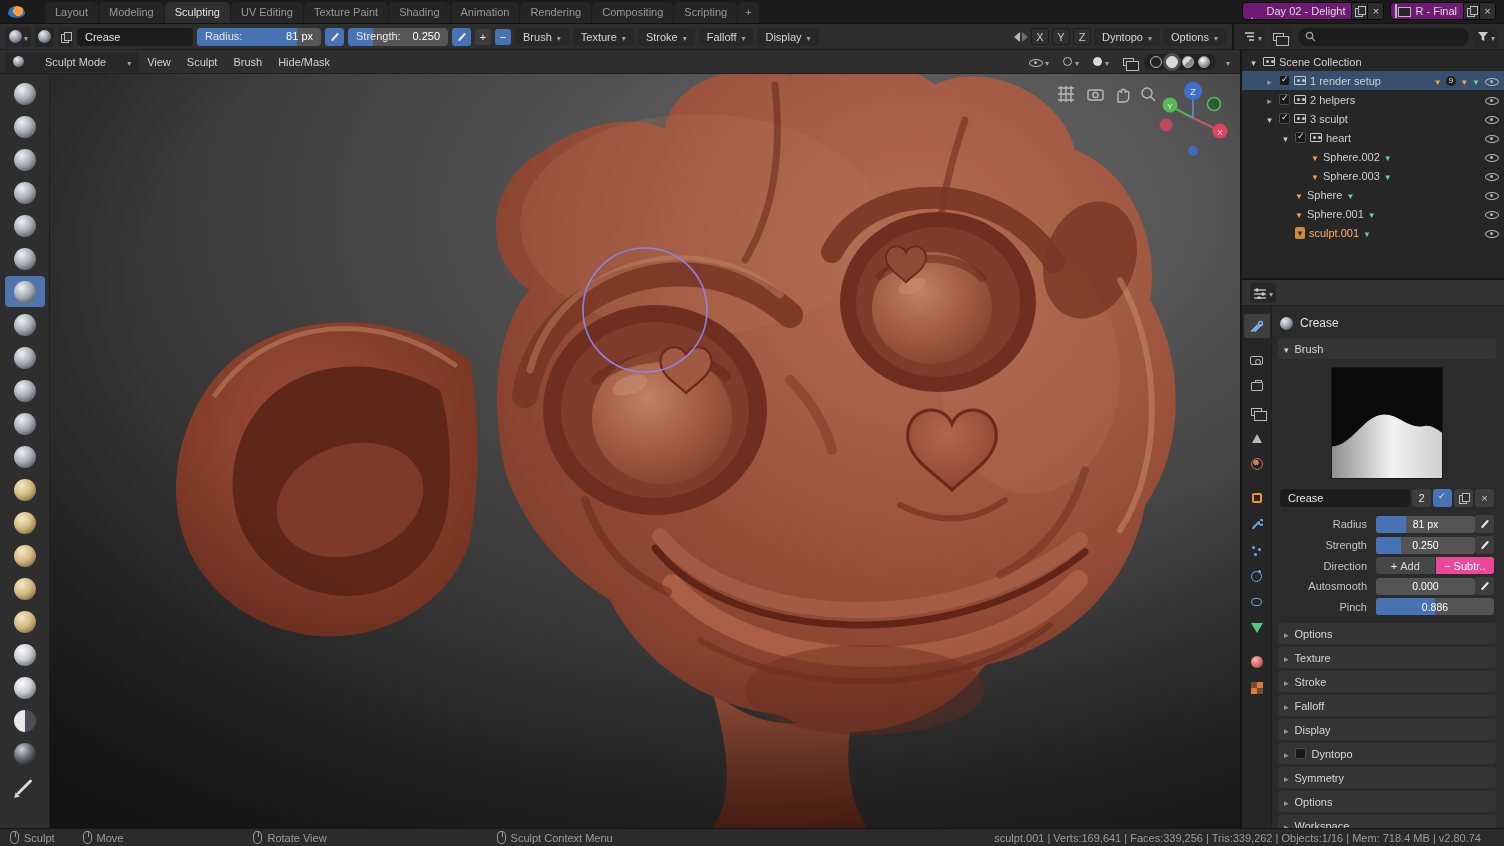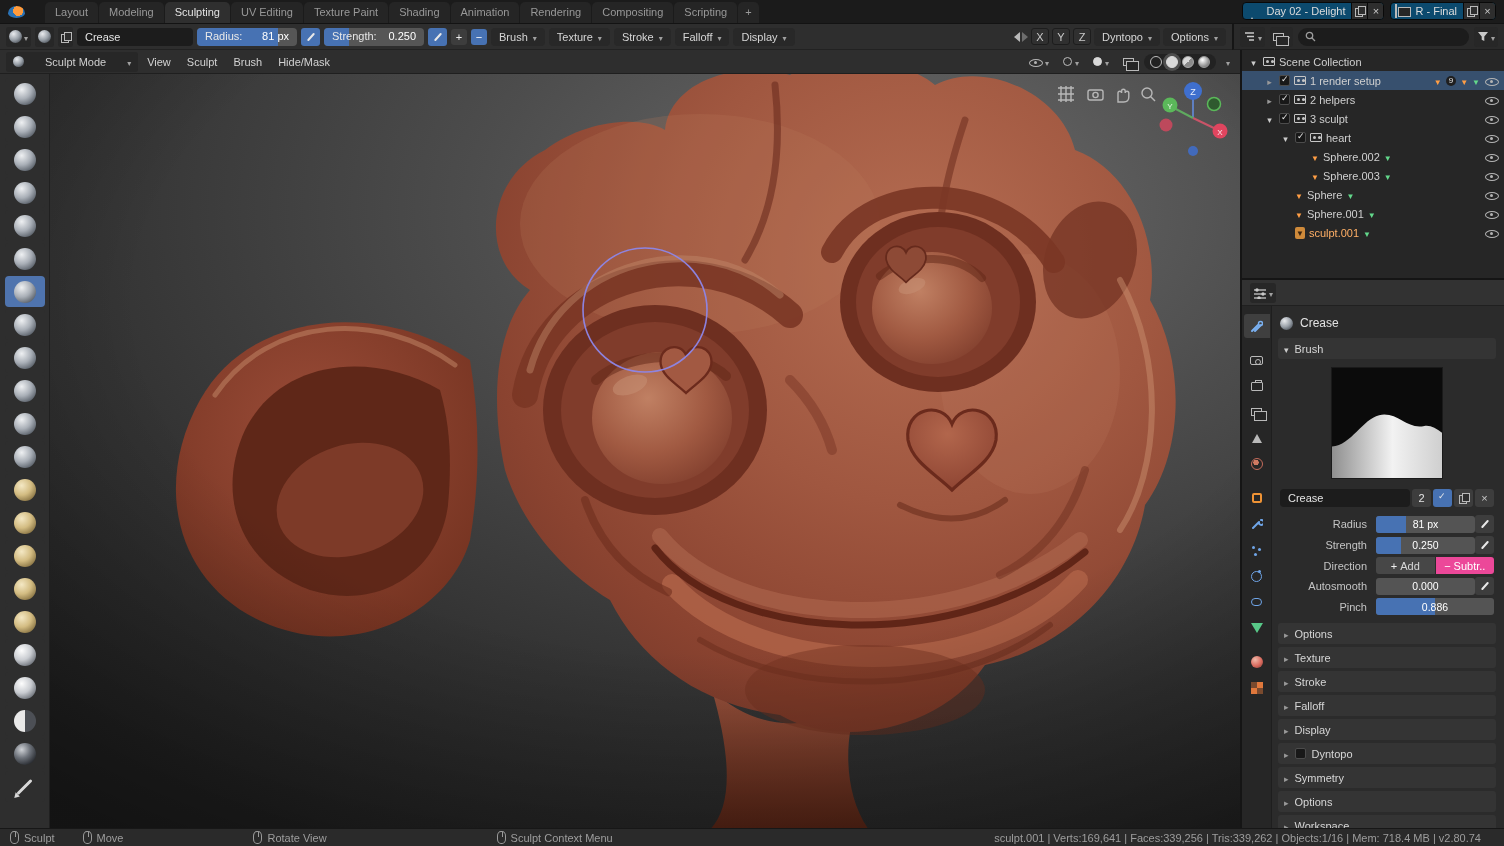--- a/index.html
+++ b/index.html
@@ -9,21 +9,21 @@
 
 .topbar{height:24px;background:#1b1b1b;display:flex;align-items:flex-end;border-bottom:1px solid #131313;flex:0 0 24px}
 .menus{display:flex;align-items:center;height:24px}
 .menu-item{padding:0 8px;color:#d2d2d2;line-height:24px}
 .blender-logo{width:17px;height:12px;margin:0 4px 0 8px;align-self:center;background:radial-gradient(circle at 60% 40%,#ff9b3c 0 40%,#2a72b5 41% 100%);border-radius:50% 50% 50% 50%/60% 60% 40% 40%}
 .tabs{display:flex;height:21px;margin-left:16px}
 .tab{padding:0 10px;line-height:21px;color:#989898;background:#252525;border-radius:5px 5px 0 0;margin-right:1px;white-space:nowrap}
 .tab.active{background:#2f2f2f;color:#e3e3e3}
 .tab.add{color:#9a9a9a;padding:0 7px}
 .tb-right{margin-left:auto;display:flex;align-items:center;gap:6px;padding:0 8px;height:24px}
-.sel-group{display:flex;align-items:center;background:#0c4a6e;border:1px solid #090909;border-radius:4px;height:18px;overflow:hidden}
+.sel-group{display:flex;align-items:center;background:#701a75;border:1px solid #090909;border-radius:4px;height:18px;overflow:hidden}
 .sel-group .sel-text{padding:0 6px;color:#dcdcdc;white-space:nowrap}
 .mini-icon{width:14px;height:12px;margin-left:4px}
 .mini-btn{width:16px;height:18px;background:#2e2e2e;border-left:1px solid #090909;display:flex;align-items:center;justify-content:center;color:#b9b9b9}
 
 
 .i-caret::before{content:"▾";font-size:8px;color:#a0a0a0}
 .i-tri-r::before{content:"▸";font-size:9px;color:#999}
 .i-tri-d::before{content:"▾";font-size:9px;color:#ccc}
 .i-x::before{content:"×";font-size:11px;color:#c9c9c9}
 .i-plus::before{content:"+";font-size:11px;color:#eee}
@@ -215,21 +215,21 @@
           <span class="sphere-sm"></span>
           <span class="i-caret"></span>
         </span>
       <span class="ts-iconbtn">
           <span class="sphere-sm"></span>
         </span>
       <span class="ts-iconbtn">
           <span class="i-copy"></span>
         </span>
       <span class="fld" style="width:116px">Crease</span>
-      <span class="tslider" style="width:100px">
+      <span class="tslider" style="width:124px">
         <span class="fillbar" style="width: 81%;"></span>
         <span class="lbl">Radius:</span>
         <span class="val">81 px</span>
       </span>
       <span class="pbtn blue">
           <span class="i-pen"></span>
         </span>
       <span class="tslider" style="width:100px">
         <span class="fillbar" style="width: 25%;"></span>
         <span class="lbl">Strength:</span>

